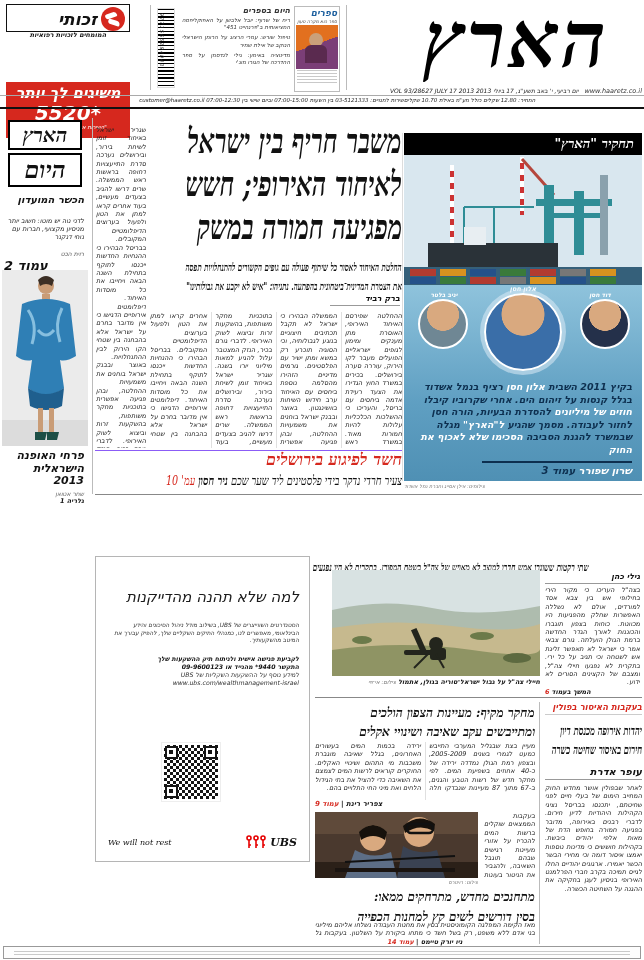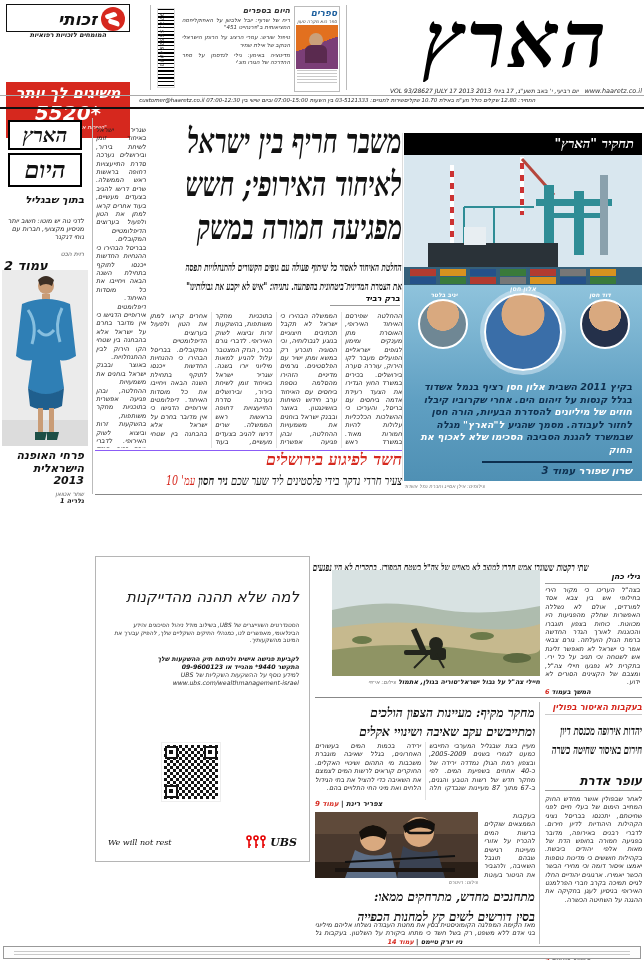--- a/index.html
+++ b/index.html
@@ -98,21 +98,21 @@
 
     <div class="abs rule" style="left:0;top:95px;width:644px;height:1px;background:#aaa"></div>
     <div class="abs" style="left:4px;top:97px;width:400px;font-size:5.5px;color:#222;text-align:right;direction:rtl">שירות למנויים: 03-5121333 בין השעות 07:00-15:00 וביום שישי בין 07:00-12:30 customer@haaretz.co.il</div>
     <div class="abs" style="left:404px;top:97px;width:236px;font-size:5.5px;color:#222;text-align:left">המחיר: 12.80 שקלים כולל מע"מ באילת 10.70 שקלים</div>
     <div class="abs" style="left:0;top:107px;width:644px;height:2px;background:#111"></div>
   </div>
 
   <div class="abs" style="left:0;top:116px;width:90px;height:382px">
     <div class="hh-box abs" style="left:8px;top:4px;width:74px;height:30px;font-size:20px;line-height:27px">הארץ</div>
     <div class="hh-box abs" style="left:8px;top:37px;width:74px;height:34px;font-size:24px;line-height:30px">היום</div>
-    <div class="abs b" style="left:4px;top:78px;width:80px;text-align:right;font-size:10px;line-height:11px">בתוך שבגליל</div>
+    <div class="abs b" style="left:4px;top:78px;width:80px;text-align:right;font-size:10px;line-height:11px">הכשר המועדון</div>
     <div class="abs" style="left:4px;top:101px;width:80px;text-align:right;font-size:6.5px;line-height:8px;color:#222">לדני נוה יש מוטו: חשוב יותר מניסיון מקצועי, חברות עם נוחי דנקנר</div>
     <div class="abs" style="left:4px;top:134px;width:80px;text-align:right;font-size:6px;color:#555">רוית הכט</div>
     <div class="abs b" style="left:4px;top:142px;width:80px;text-align:left;font-size:13px">עמוד 2</div>
 
     <div class="abs" style="left:2px;top:154px;width:86px;height:176px">
       <svg width="86" height="176" xmlns="http://www.w3.org/2000/svg">
         <rect width="86" height="176" fill="#ebebeb"></rect>
         <rect y="150" width="86" height="26" fill="#dcdcdc"></rect>
         <circle cx="44" cy="16" r="8" fill="#c99c76"></circle>
         <path d="M36 10 q8 -8 16 0 l-2 6 q-6 -4 -12 0 z" fill="#3c2f25"></path>
@@ -303,21 +303,21 @@
 
   <div class="abs rule" style="left:315px;top:697px;width:327px;height:1px"></div>
   <div class="abs vrule" style="left:539px;top:702px;height:242px"></div>
 
   <div class="abs" style="left:545px;top:702px;width:97px;text-align:right">
     <div class="b red" style="font-size:8.5px;border-bottom:1px solid #ccc;padding-bottom:2px">בעקבות האיסור בפולין</div>
     <div style="margin-top:5px">
       <span class="cond serif b" style="font-size:12.5px;line-height:16px;transform:scaleX(.66)">יהדות אירופה מכנסת דיון</span>
       <span class="cond serif b" style="font-size:12.5px;line-height:16px;transform:scaleX(.66)">חירום באיסור שחיטה כשרה</span>
     </div>
-    <div class="b" style="font-size:12px;margin-top:16px;border-bottom:1px solid #999;padding-bottom:2px">עופר אדרת</div>
+    <div class="b" style="font-size:10px;margin-top:8px;border-bottom:1px solid #999;padding-bottom:2px">עופר אדרת</div>
     <div class="tiny just" style="margin-top:4px;height:160px;overflow:hidden">לאחר שבפולין אושר מחדש החוק המחייב הימום של בעלי חיים לפני שחיטתם, יתכנסו בבריסל נציגי הקהילות היהודיות לדיון חירום. לדברי רבנים באירופה, מדובר בפגיעה חמורה בחופש הדת של מאות אלפי יהודים ביבשת. בקהילות חוששים כי מדינות נוספות יאמצו איסור דומה וכי מחירי הבשר הכשר יאמירו. ארגונים יהודיים החלו לגייס תמיכה בקרב חברי הפרלמנט האירופי בניסיון לעגן בחקיקה את ההגנה על השחיטה הכשרה.</div>
     <div style="text-align:left;font-size:6.5px;margin-top:2px">
       <span class="b">המשך בעמוד</span> <span class="b red">7</span>
     </div>
   </div>
 
   <div class="abs" style="left:315px;top:702px;width:220px;text-align:right">
     <span class="cond serif b" style="font-size:13px;line-height:17px;transform:scaleX(.93)">מחקר מקיף: מעיינות הצפון הולכים</span>
     <span class="cond serif b" style="font-size:13px;line-height:17px;transform:scaleX(.93)">ומתייבשים עקב שאיבה ושינויי אקלים</span>
   </div>

